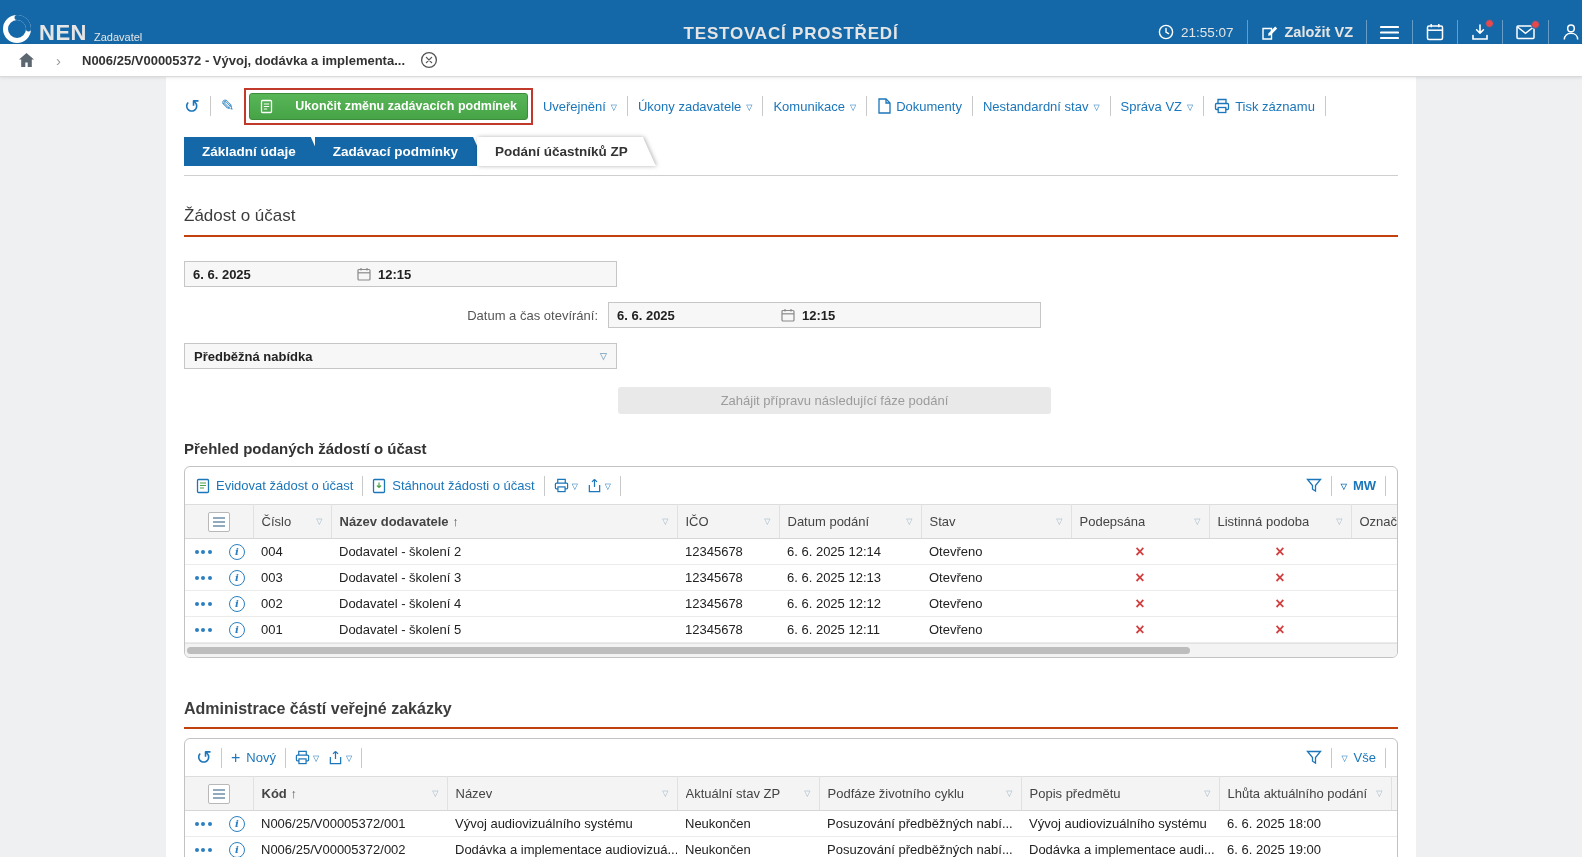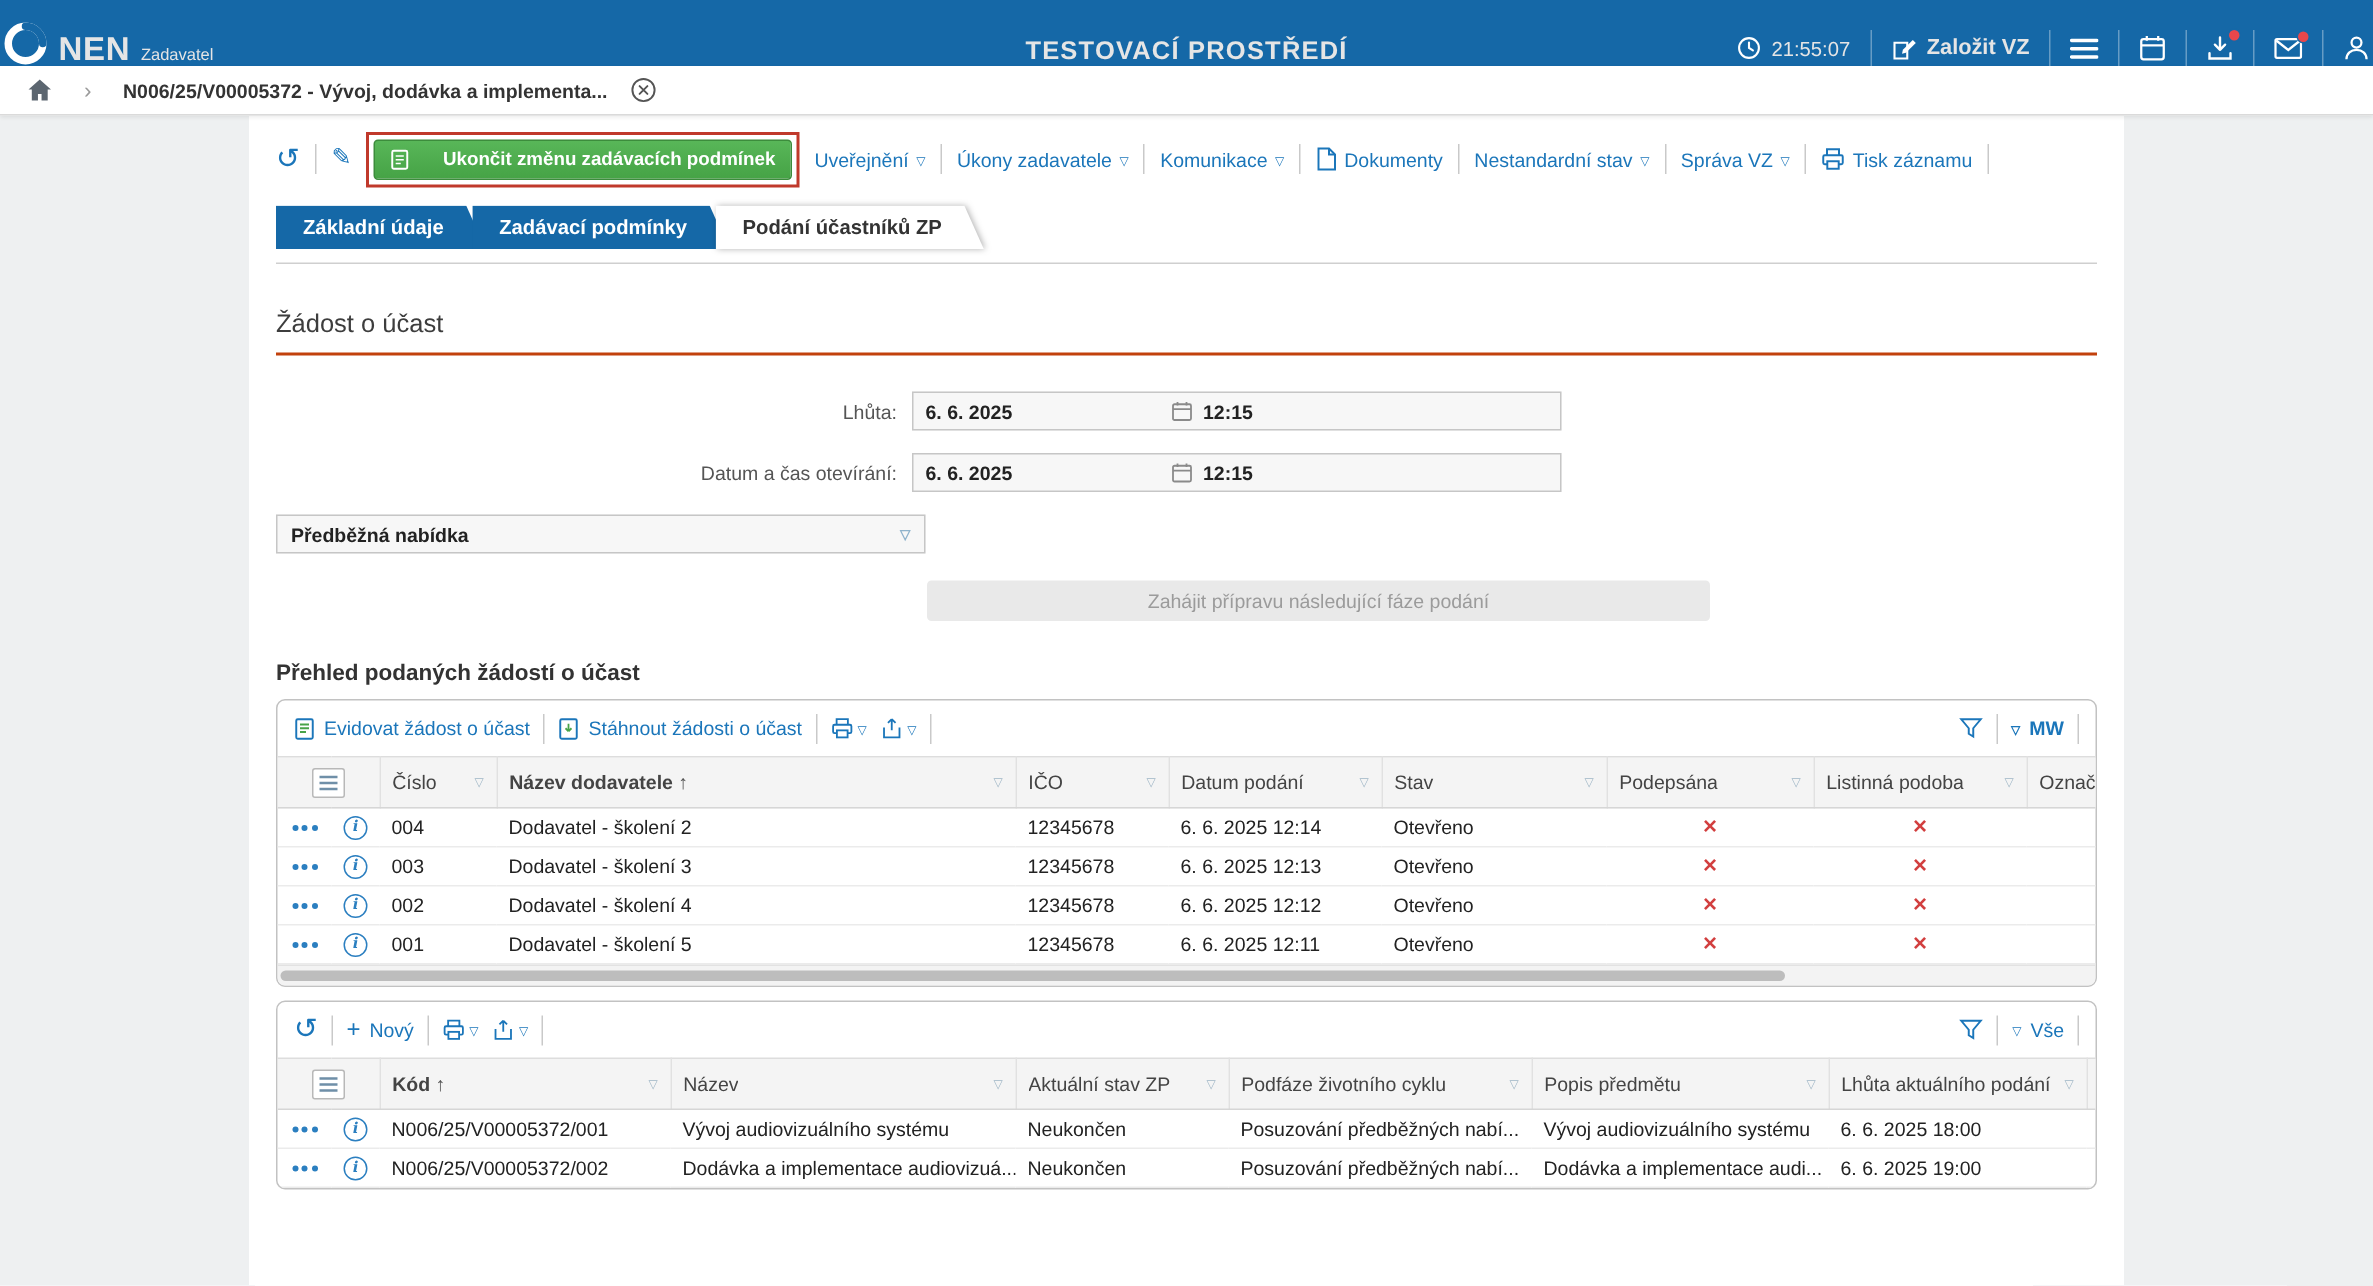--- a/index.html
+++ b/index.html
@@ -52,21 +52,21 @@
   
   .form{margin-top:24px}
   .frow{display:flex;align-items:center;margin-bottom:15px}
   .flabel{width:424px;text-align:right;padding-right:10px;color:#555;font-size:13px}
   .fctl{width:433px}
   .datectl{display:flex;align-items:center;height:26px;border:1px solid #c6c6c6;background:#f7f7f7}
   .date-part{flex:0 0 172px;padding:0 8px;font-weight:bold;font-size:13px;color:#222}
   .time-part{padding:0 7px;font-weight:bold;font-size:13px;color:#222}
   .selectctl{display:flex;align-items:center;justify-content:space-between;height:26px;border:1px solid #c6c6c6;background:#f7f7f7;padding:0 9px;font-weight:bold;font-size:13px;color:#222;cursor:pointer}
   .sel-chev{color:#8fb3cc;font-size:9px}
-  .disabled-btn{margin-left:434px;width:522px;height:27px;background:#e9e9e9;border-radius:3px;color:#9b9b9b;text-align:center;line-height:27px;font-size:13px;margin-top:18px;cursor:default}
+  .disabled-btn{margin-left:434px;width:433px;height:27px;background:#e9e9e9;border-radius:3px;color:#9b9b9b;text-align:center;line-height:27px;font-size:13px;margin-top:18px;cursor:default}
 
   .subtitle{margin-top:26px;font-size:15px;font-weight:bold;color:#333}
 
   
   .gridpanel{border:1px solid #c2c2c2;border-radius:6px;margin-top:9px;overflow:hidden;background:#fff}
   .gtb{display:flex;align-items:center;gap:9px;height:37px;padding:0 11px;white-space:nowrap}
   .glink{display:flex;align-items:center;gap:6px;color:#1b76ba;font-size:13px;cursor:pointer}
   .glink.bold{font-weight:bold}
   .gtb-right{margin-left:auto;display:flex;align-items:center;gap:9px}
   .iconbtn{display:flex;align-items:center;gap:3px;cursor:pointer}
@@ -258,21 +258,20 @@
       <div class="tabwrap">
         <div class="tab active">Podání účastníků ZP</div>
       </div>
     </div>
     <div class="tabline"></div>
 
     <div class="sec-title">Žádost o účast</div>
 
     <div class="form">
       <div class="frow">
-        <div class="flabel">Lhůta:</div>
         <div class="fctl">
           <div class="datectl">
             <span class="date-part">6. 6. 2025</span>
             <span style="display:flex">
               <svg width="14" height="14" viewBox="0 0 14 14">
                   <rect x="1" y="2.5" width="12" height="10.5" rx="1" fill="none" stroke="#8a8a8a" stroke-width="1.2"></rect>
                   <path d="M1 5.8h12" stroke="#8a8a8a" stroke-width="1.2"></path>
                   <path d="M4 1v2.4M10 1v2.4" stroke="#8a8a8a" stroke-width="1.2"></path>
                 </svg>
             </span>
@@ -514,20 +513,21 @@
             <td class="center"><span class="cross">×</span></td>
             <td></td>
           </tr>
         </tbody>
       </table>
       <div class="hscroll">
           <div class="hthumb"></div>
         </div>
     </div>
 
+    <div class="sec-title bold sec2-gap">Administrace částí veřejné zakázky</div>
 
     <div class="gridpanel">
       <div class="gtb">
         <span class="glyph-btn">↺</span>
         <div class="vsep"></div>
         <div class="glink">
           <span class="glyph-btn" style="font-size:16px">+</span>
           <span>Nový</span>
         </div>
         <div class="vsep"></div>

